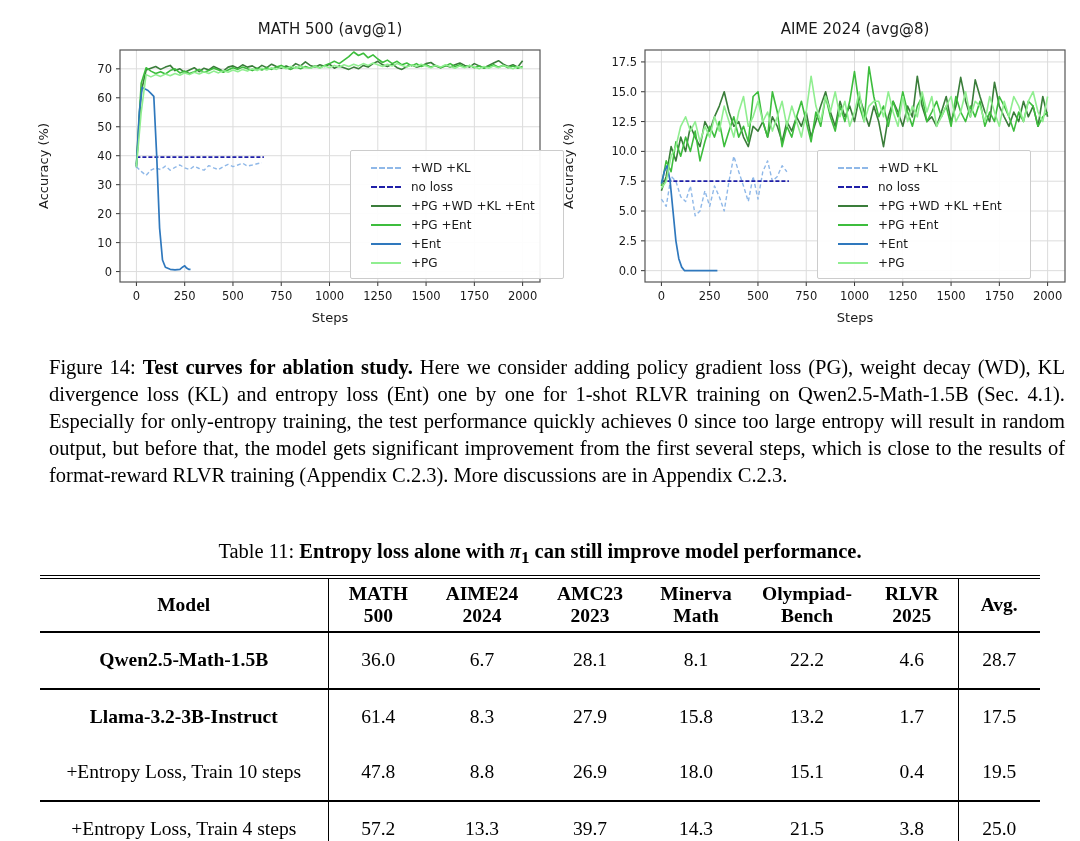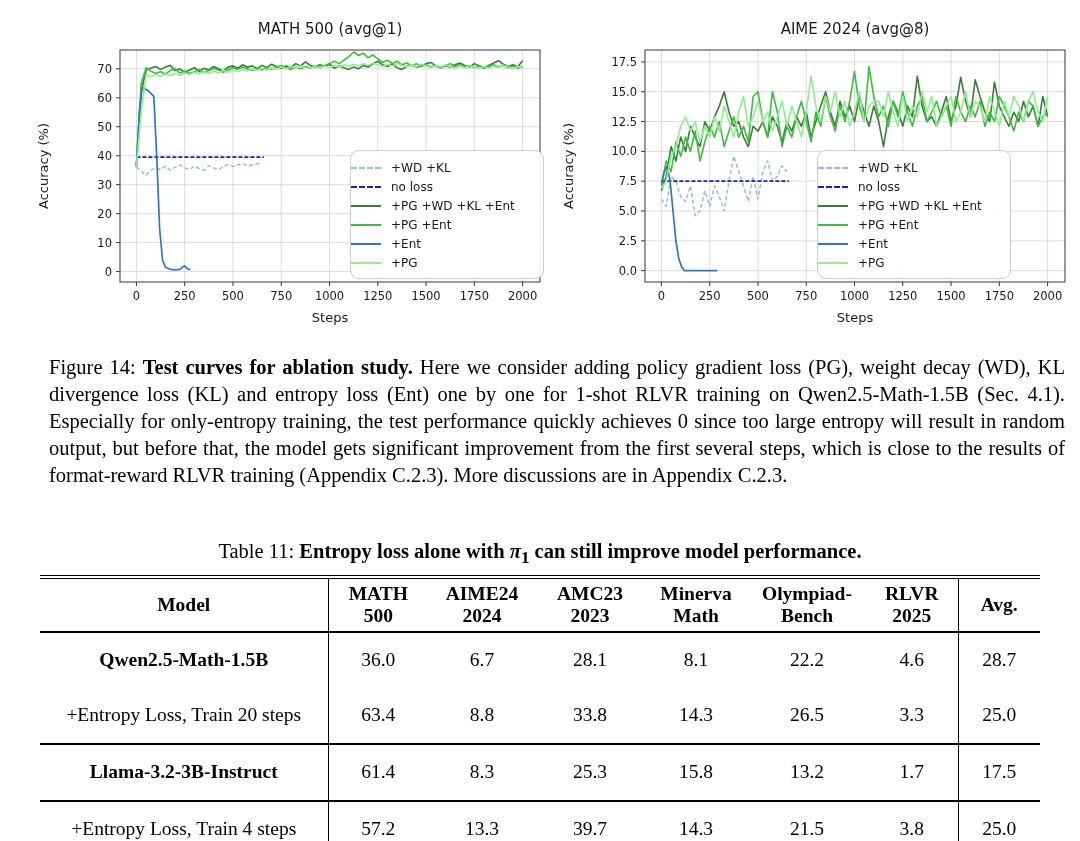--- a/index.html
+++ b/index.html
@@ -6,21 +6,21 @@
   #page{position:relative;width:1080px;height:841px;background:#fff;overflow:hidden;
         font-family:"Liberation Serif",serif;color:#000;}
   
   #figure-row{position:absolute;left:30px;top:8px;width:1050px;height:324px;display:flex;}
   .chart{position:relative;width:525px;height:324px;}
   .chart svg text{font-family:"DejaVu Sans",sans-serif;fill:#1a1a1a;}
   .chart svg .tick{font-size:11.5px;}
   .chart svg .ctitle{font-size:15px;}
   .chart svg .clabel{font-size:13px;}
   .legend{position:absolute;width:182px;background:rgba(255,255,255,.92);
-          border:1px solid #ccc;border-radius:9px;padding:7px 10px 6px 0;
+          border:1px solid #ccc;border-radius:2px;padding:7px 10px 6px 20px;
           font-family:"DejaVu Sans",sans-serif;font-size:12px;color:#1a1a1a;}
   .legend-item{display:flex;align-items:center;height:19px;}
   .legend-swatch{display:inline-block;width:30px;height:0;margin-right:10px;flex:0 0 30px;}
   
   #figure-caption{position:absolute;left:31px;top:336px;width:1016px;
                   font-size:20.5px;line-height:1.315;text-align:justify;margin:18px;}
   
   #table-title{position:absolute;left:0;top:540px;width:1080px;text-align:center;
                font-size:20.5px;margin:0;}
   #table-wrap{position:absolute;left:40px;top:575px;width:1000px;}
@@ -272,41 +272,41 @@
           <tr>
             <td class="vr-right model-bold">Qwen2.5-Math-1.5B</td>
             <td>36.0</td>
             <td>6.7</td>
             <td>28.1</td>
             <td>8.1</td>
             <td>22.2</td>
             <td>4.6</td>
             <td class="vr-left">28.7</td>
           </tr>
-          <tr>
-            <td class="vr-right">+Entropy Loss, Train 20 steps</td>
-            <td>63.4</td>
-            <td>8.8</td>
-            <td>33.8</td>
-            <td>14.3</td>
-            <td>26.5</td>
-            <td>3.3</td>
-            <td class="vr-left">25.0</td>
-          </tr>
         </tbody>
         <tbody>
           <tr>
             <td class="vr-right model-bold">Llama-3.2-3B-Instruct</td>
             <td>61.4</td>
             <td>8.3</td>
-            <td>25.3</td>
+            <td>27.9</td>
             <td>15.8</td>
             <td>13.2</td>
             <td>1.7</td>
             <td class="vr-left">17.5</td>
+          </tr>
+          <tr>
+            <td class="vr-right">+Entropy Loss, Train 10 steps</td>
+            <td>47.8</td>
+            <td>8.8</td>
+            <td>26.9</td>
+            <td>18.0</td>
+            <td>15.1</td>
+            <td>0.4</td>
+            <td class="vr-left">19.5</td>
           </tr>
         </tbody>
         <tbody>
           <tr>
             <td class="vr-right">+Entropy Loss, Train 4 steps</td>
             <td>57.2</td>
             <td>13.3</td>
             <td>39.7</td>
             <td>14.3</td>
             <td>21.5</td>

